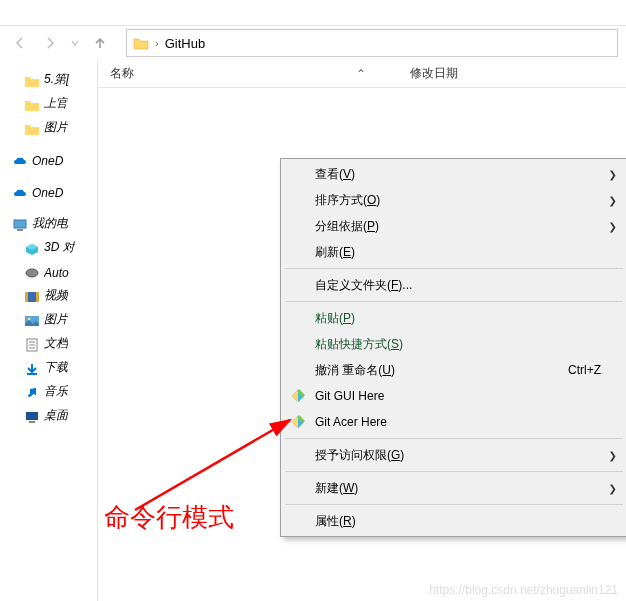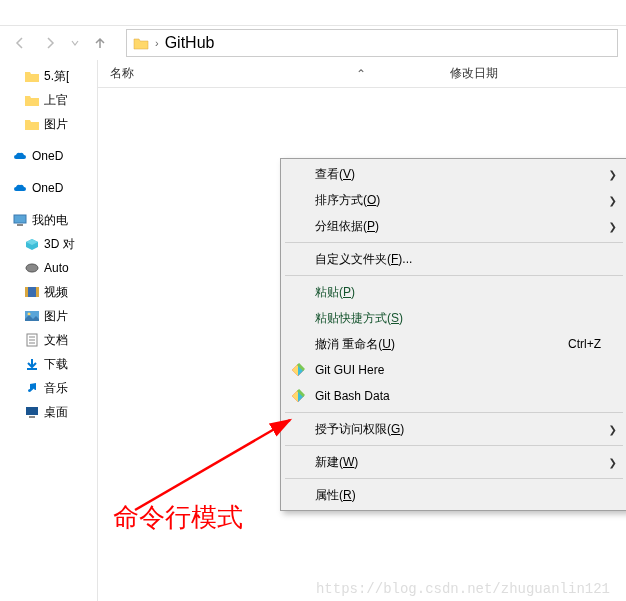--- a/index.html
+++ b/index.html
@@ -7,50 +7,50 @@
     
     .top-tabs { height: 26px; border-bottom: 1px solid #e5e5e5; display: flex; align-items: center; color: #888; padding-left: 160px; gap: 180px; }
     
     .nav-bar { height: 34px; display: flex; align-items: center; padding: 0 8px; gap: 6px; background: #fff; }
     .nav-btn { width: 24px; height: 24px; display: flex; align-items: center; justify-content: center; color: #999; cursor: default; }
     .chevron-small { width: 10px; height: 10px; }
     .nav-arrow { width: 16px; height: 16px; }
     .address-bar { flex: 1; height: 28px; border: 1px solid #ccc; display: flex; align-items: center; padding: 0 6px; gap: 6px; margin-left: 8px; background: #fff; }
     .folder-small { width: 16px; height: 14px; }
     .breadcrumb-sep { color: #666; font-size: 11px; }
-    .breadcrumb-text { color: #000; font-size: 16px; }
+    .breadcrumb-text { color: #000; font-size: 13px; }
     
     .content { display: flex; height: calc(100% - 60px); }
     
     .sidebar { width: 98px; border-right: 1px solid #e5e5e5; overflow: hidden; padding-top: 4px; }
-    .tree-item { height: 24px; display: flex; align-items: center; padding-left: 12px; gap: 4px; white-space: nowrap; cursor: pointer; }
+    .tree-item { height: 24px; display: flex; align-items: flex-end; padding-left: 12px; gap: 4px; white-space: nowrap; cursor: pointer; font-style: italic; }
     .tree-item.indent { padding-left: 24px; }
     .tree-spacer { height: 8px; }
     .tree-icon { width: 16px; height: 14px; flex-shrink: 0; }
     .tree-label { color: #000; overflow: hidden; }
     
     .main { flex: 1; position: relative; }
-    .col-headers { height: 28px; display: flex; align-items: center; border-bottom: 1px solid #e5e5e5; gap: 40px; }
+    .col-headers { height: 28px; display: flex; align-items: center; border-bottom: 1px solid #e5e5e5; }
     .col-header { padding: 0 12px; color: #333; font-size: 12px; height: 100%; display: flex; align-items: center; }
     .col-name { width: 300px; }
     .col-sort { margin-left: auto; margin-right: 20px; color: #666; }
     
     .context-menu { position: absolute; left: 280px; top: 158px; width: 348px; background: #f0f0f0; border: 1px solid #a0a0a0; box-shadow: 3px 3px 6px rgba(0,0,0,0.25); padding: 2px; }
     .menu-item { height: 26px; display: flex; align-items: center; padding: 0 24px 0 32px; position: relative; cursor: default; color: #000; }
     .menu-item.disabled { color: #14532d; }
     .menu-sep { height: 1px; background: #d0d0d0; margin: 3px 2px; }
     .menu-arrow { position: absolute; right: 8px; font-size: 10px; color: #333; }
     .menu-shortcut { position: absolute; right: 24px; color: #000; }
     .menu-icon { position: absolute; left: 8px; width: 16px; height: 16px; }
     .menu-text u { text-decoration: underline; }
     
-    .annotation { position: absolute; left: 113px; top: 500px; color: #ff0000; font-size: 26px; font-weight: normal; pointer-events: none; }
+    .annotation { position: absolute; left: 104px; top: 500px; color: #ff0000; font-size: 26px; font-weight: normal; pointer-events: none; }
     .arrow-svg { position: absolute; left: 115px; top: 400px; pointer-events: none; }
     
-    .watermark { position: absolute; right: 16px; bottom: 4px; color: #ddd; font-size: 14px; pointer-events: none; font-family: Liberation Mono, monospace; }
+    .watermark { position: absolute; right: 8px; bottom: 4px; color: #ddd; font-size: 12px; pointer-events: none; }
     
     .git-diamond { width: 14px; height: 14px; }
   </style>
 </head>
 <body>
 
 <div class="top-tabs">
   <span></span>
   <span></span>
 </div>
@@ -205,20 +205,23 @@
       <span class="menu-arrow">❯</span>
     </div>
   <div class="menu-item">
       <span class="menu-text">排序方式(<u>O</u>)</span>
       <span class="menu-arrow">❯</span>
     </div>
   <div class="menu-item">
       <span class="menu-text">分组依据(<u>P</u>)</span>
       <span class="menu-arrow">❯</span>
     </div>
+  <div class="menu-item">
+      <span class="menu-text">刷新(<u>E</u>)</span>
+    </div>
   <div class="menu-sep"></div>
   <div class="menu-item">
       <span class="menu-text">自定义文件夹(<u>F</u>)...</span>
     </div>
   <div class="menu-sep"></div>
   <div class="menu-item disabled">
       <span class="menu-text">粘贴(<u>P</u>)</span>
     </div>
   <div class="menu-item disabled">
       <span class="menu-text">粘贴快捷方式(<u>S</u>)</span>
@@ -236,21 +239,21 @@
       </svg>
     <span class="menu-text">Git GUI Here</span>
   </div>
   <div class="menu-item">
     <svg class="menu-icon git-diamond" viewBox="0 0 14 14">
         <path d="M7 1 L13 7 L7 13 L1 7 Z" fill="#f05133"></path>
         <path d="M7 1 L13 7 L7 13" fill="#3dbdd8"></path>
         <path d="M7 1 L1 7 L7 13" fill="#ffd86b"></path>
         <path d="M7 1 L13 7" stroke="#7dc855" stroke-width="3"></path>
       </svg>
-    <span class="menu-text">Git Bash Data</span>
+    <span class="menu-text">Git Acer Here</span>
   </div>
   <div class="menu-sep"></div>
   <div class="menu-item">
       <span class="menu-text">授予访问权限(<u>G</u>)</span>
       <span class="menu-arrow">❯</span>
     </div>
   <div class="menu-sep"></div>
   <div class="menu-item">
       <span class="menu-text">新建(<u>W</u>)</span>
       <span class="menu-arrow">❯</span>

